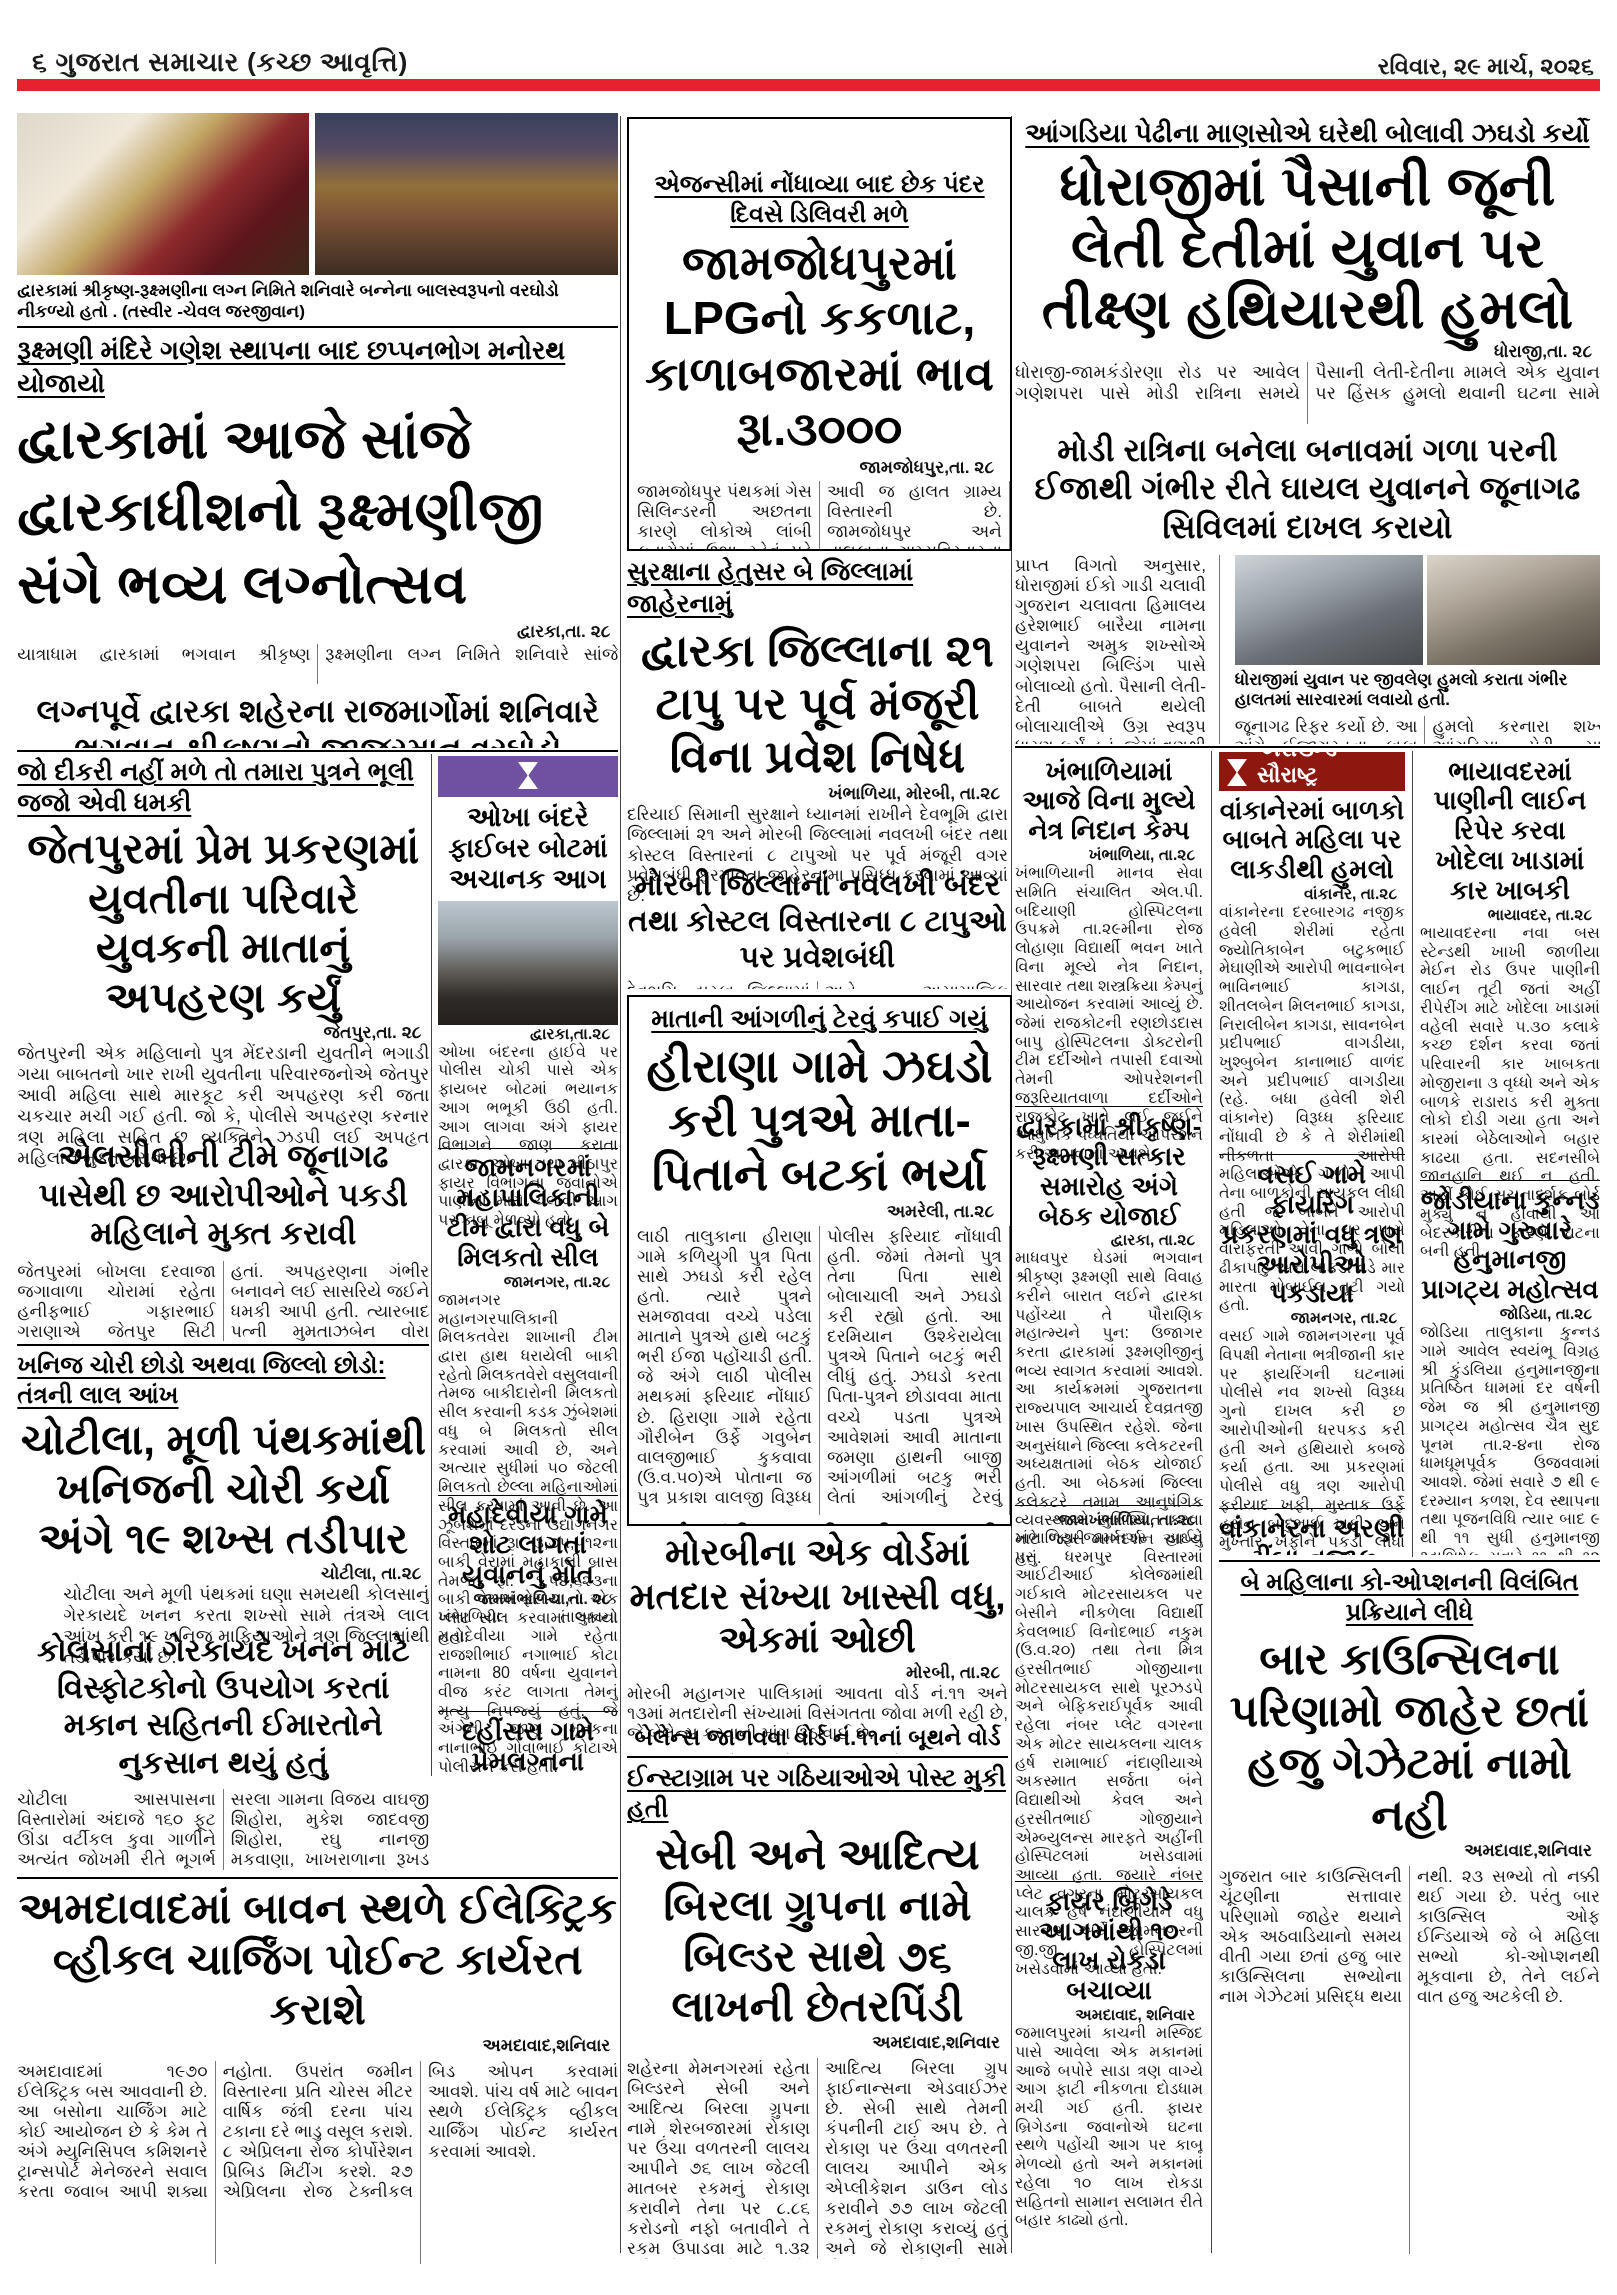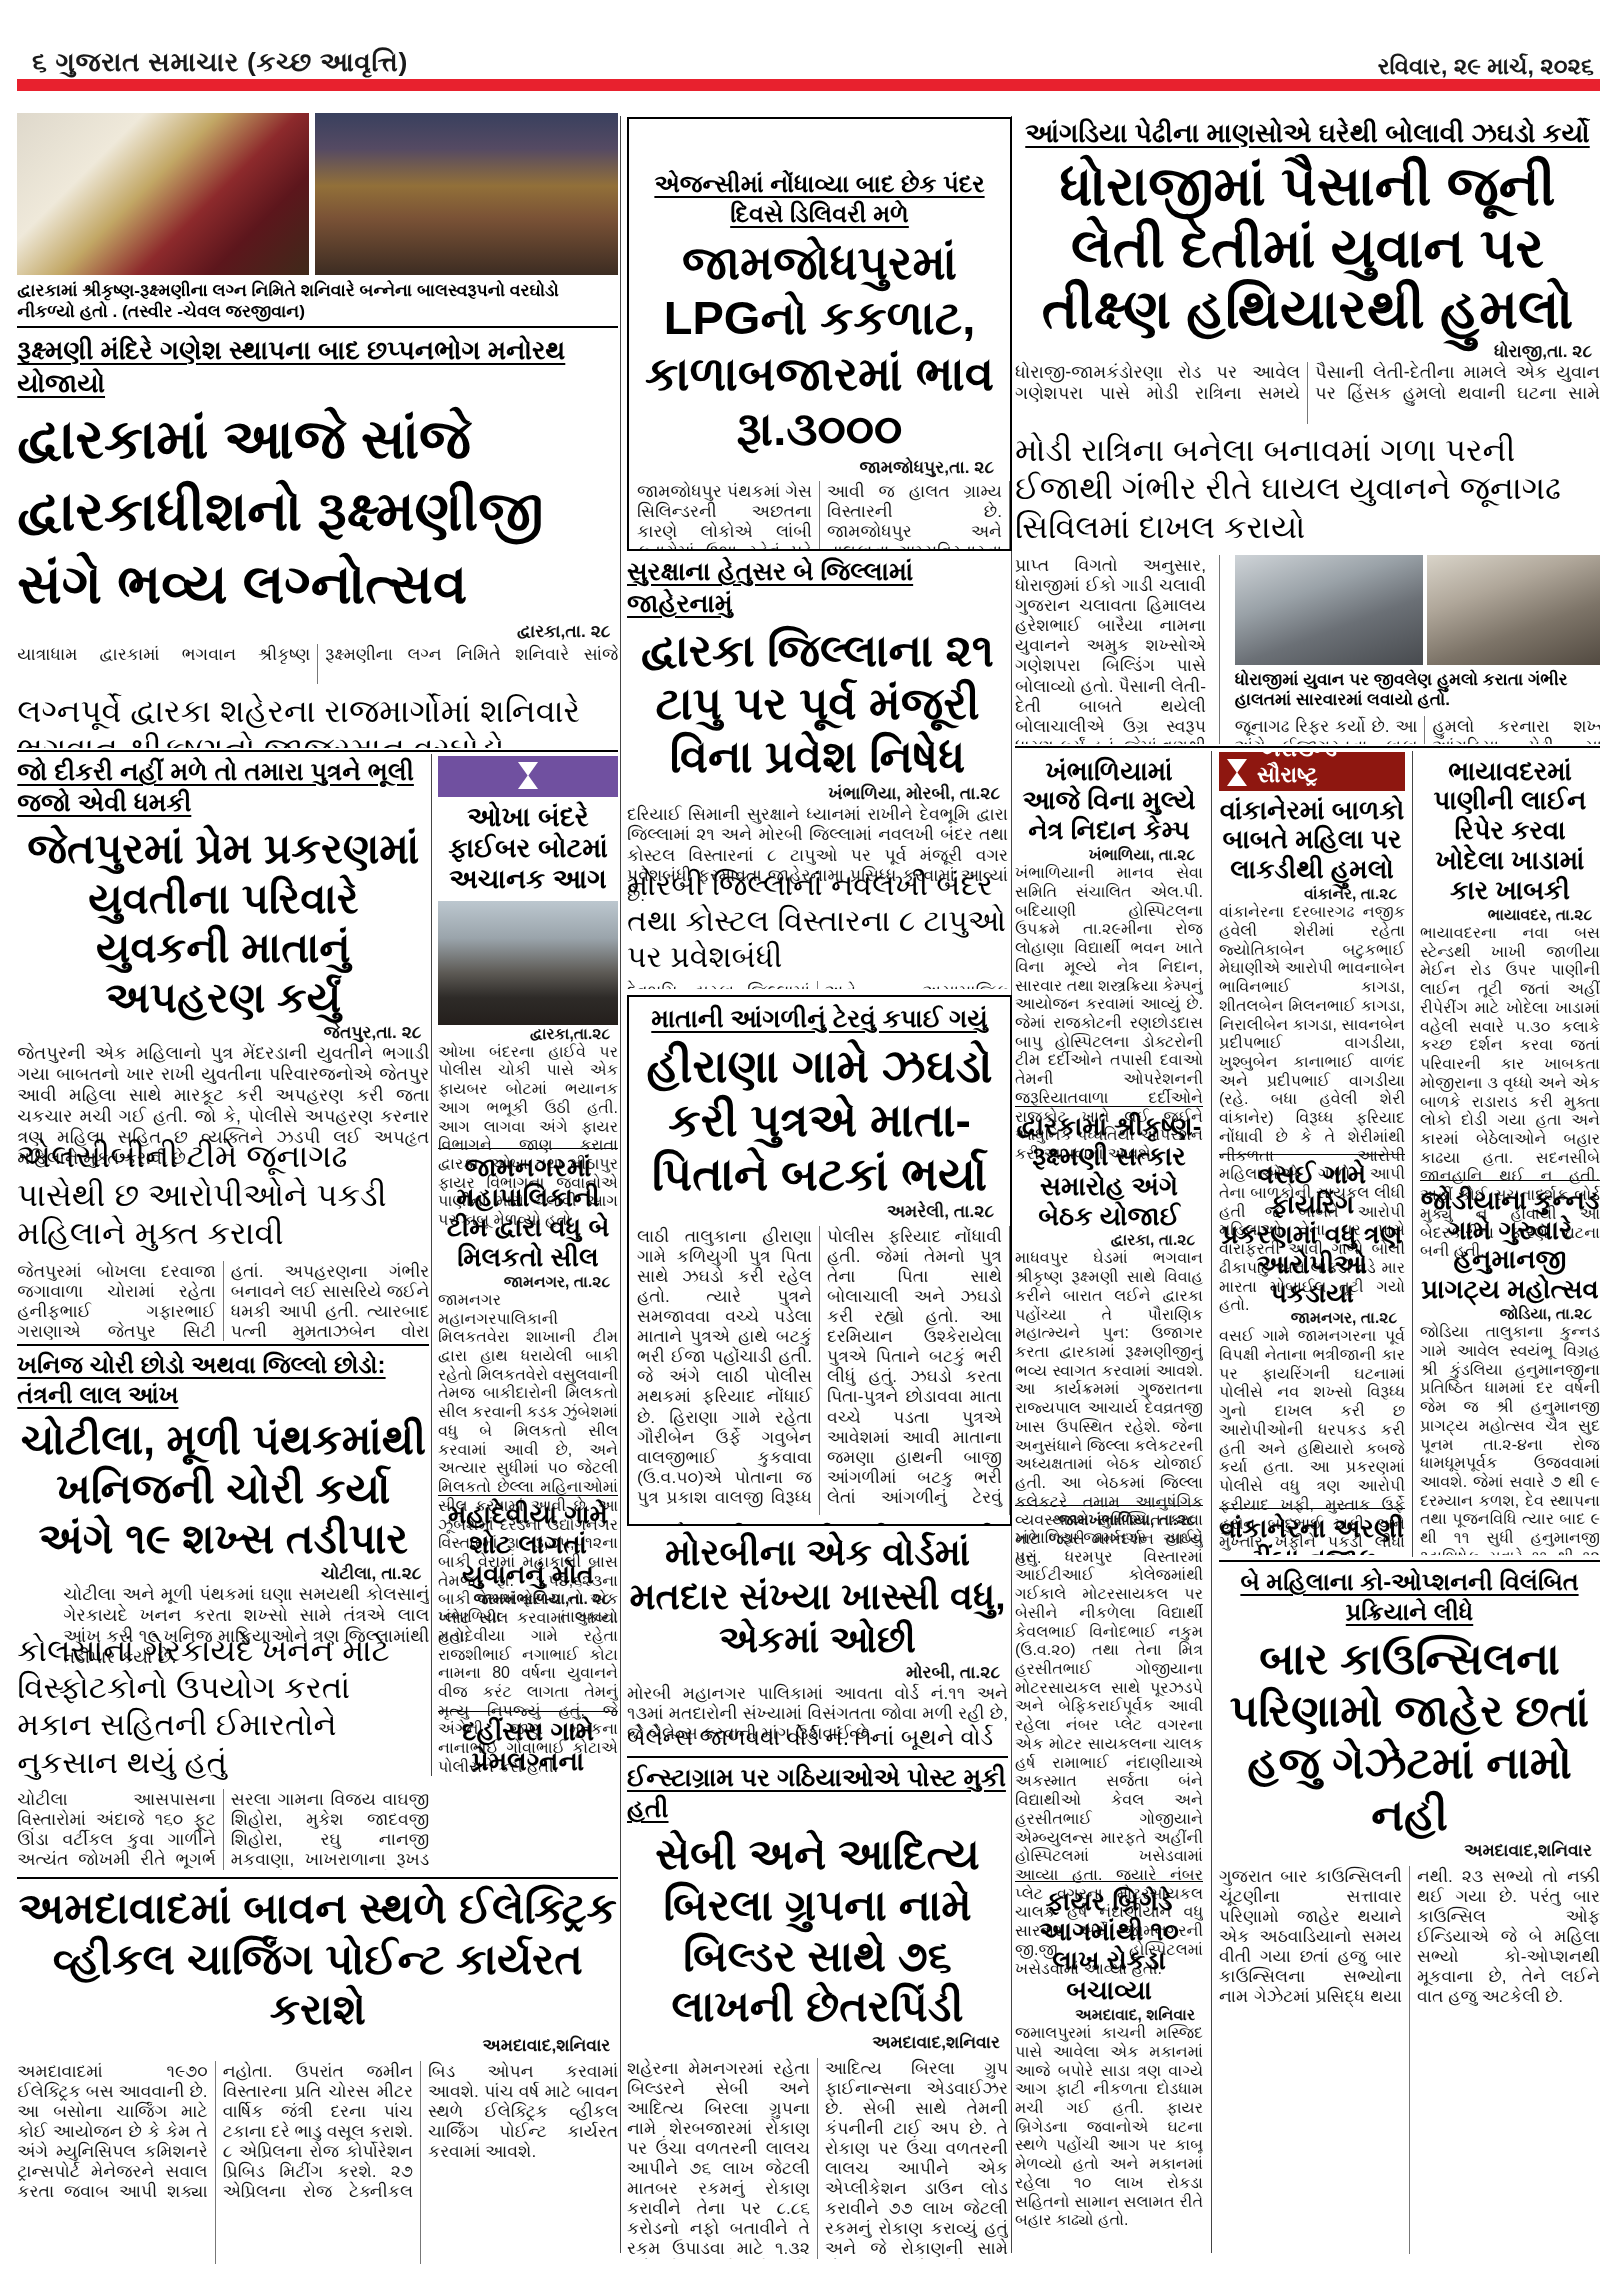--- a/index.html
+++ b/index.html
@@ -10,21 +10,21 @@
   .topbar{position:absolute;left:17.3px;top:79px;width:1583px;height:12px;background:#e8212e;}
   .masthead{position:absolute;left:32px;top:47px;font-size:26.6px;font-weight:bold;color:#1a1a1a;letter-spacing:0.6px;}
   .issuedate{position:absolute;right:23px;top:53px;font-size:23px;font-weight:bold;color:#1a1a1a;}
   .vrule{position:absolute;width:1.2px;background:#444;}
   .hrule{position:absolute;height:1.7px;background:#000;}
   .art{position:absolute;overflow:hidden;}
   .kicker{font-weight:bold;color:#000;text-decoration:underline;text-underline-offset:4px;text-decoration-thickness:1.7px;line-height:1.25;}
   .kicker.c{text-align:center;}
   .headline{font-weight:bold;color:#000;line-height:1.18;text-align:center;letter-spacing:0px;}
   .headline.l{text-align:left;}
-  .subhead{font-weight:normal;color:#000;text-align:left;line-height:1.2;}
+  .subhead{font-weight:bold;color:#000;text-align:center;line-height:1.2;}
   .dateline{font-weight:bold;font-size:17.3px;text-align:right;padding-right:8px;}
   .body{font-size:17.3px;line-height:1.16;text-align:justify;color:#151515;}
   .cols2{column-count:2;column-gap:15px;column-rule:0.6px solid #777;}
   .cols3{column-count:3;column-gap:15px;column-rule:0.6px solid #777;}
   .boxed{border:2.3px solid #000;}
   .photo{position:relative;}
   .caption{font-weight:bold;font-size:17.3px;color:#000;}
   .bandhead{display:flex;align-items:center;gap:8px;color:#fff;font-weight:bold;}
   .hg{position:relative;width:23px;height:30px;flex:0 0 auto;}
   .hg:before,.hg:after{content:"";position:absolute;left:1.2px;border-left:10.4px solid transparent;border-right:10.4px solid transparent;}

